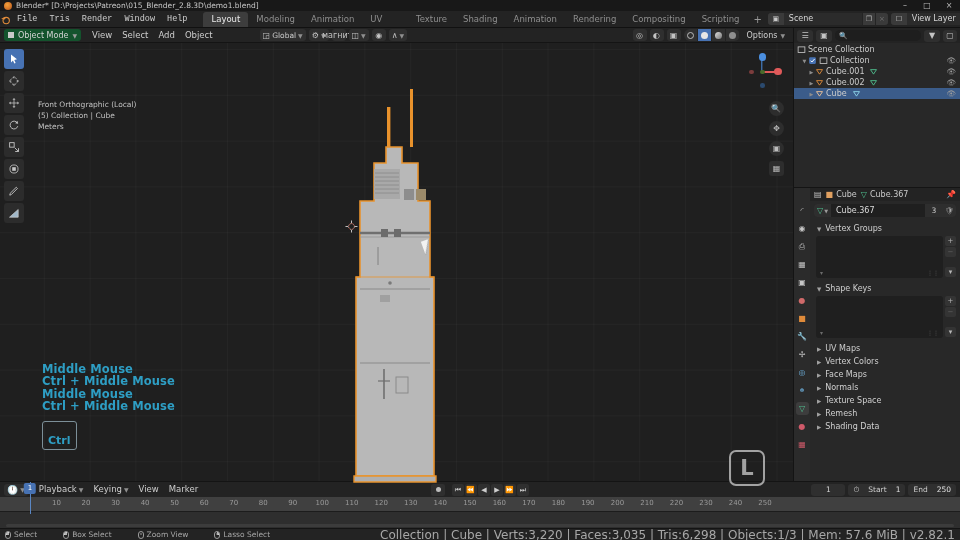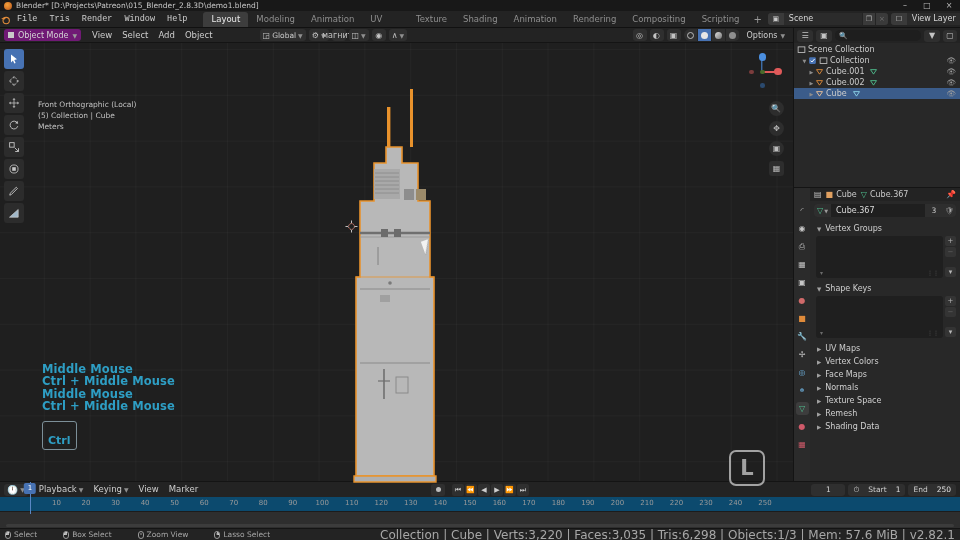--- a/index.html
+++ b/index.html
@@ -50,21 +50,21 @@
   .id-field .idbtn.dim { color: #6e6e6e; }
 
   
   .main { position: absolute; top: 28px; left: 0; right: 0; bottom: 12px; display: flex; }
 
   
   .viewport { position: relative; width: 793px; background: #1d1d1d; display: flex;
     flex-direction: column; }
   .vp-header { height: 15px; background: #232323; display: flex; align-items: center;
     padding-left: 4px; border-bottom: 1px solid #141414; position: relative; }
-  .mode-btn { display: flex; align-items: center; height: 12px; background: #701a75;
+  .mode-btn { display: flex; align-items: center; height: 12px; background: #14532d;
     border-radius: 3px; padding: 0 4px; font-size: 8px; color: #d4d4d4; }
   .mode-btn .sq { width: 6px; height: 6px; background: #c9c9c9; margin-right: 4px; }
   .mode-btn .cv { margin-left: 4px; font-size: 6px; color: #9b9b9b; }
   .vp-menu { display: flex; align-items: center; margin-left: 6px; }
   .vp-menu .mi { padding: 0 5px; line-height: 15px; font-size: 8.5px; color: #cdcdcd; }
   .vp-tools { display: flex; align-items: center; gap: 3px; margin-left: 42px; }
   .pill { height: 12px; background: #2f2f2f; border-radius: 3px; display: flex;
     align-items: center; padding: 0 3px; font-size: 7.5px; color: #cfcfcf; gap: 2px; }
   .pill .gl { font-size: 8px; color: #c2c2c2; }
   .pill .cv { font-size: 6px; color: #8f8f8f; }
@@ -216,21 +216,21 @@
   .rec { width: 14px; height: 12px; background: #2f2f2f; border-radius: 2px;
     display: flex; align-items: center; justify-content: center; margin-right: 6px; }
   .rec i { width: 5px; height: 5px; border-radius: 50%; background: #bdbdbd; display: block; }
   .tl-right { position: absolute; right: 4px; display: flex; align-items: center; gap: 3px; }
   .numfield { height: 12px; background: #2f2f2f; border-radius: 3px; display: flex;
     align-items: center; justify-content: center; font-size: 7.5px; color: #d6d6d6;
     min-width: 34px; padding: 0 5px; }
   .lblfield { height: 12px; background: #2f2f2f; border-radius: 3px; display: flex;
     align-items: center; font-size: 7.5px; color: #cfcfcf; padding: 0 5px; gap: 9px; }
   .lblfield .v { color: #e0e0e0; }
-  .tl-ruler { position: relative; height: 14px; background: #0c4a6e; }
+  .tl-ruler { position: relative; height: 14px; background: #404040; }
   .tick { position: absolute; top: 2px; font-size: 7px; color: #9a9a9a;
     transform: translateX(-50%); }
   .tl-track { position: absolute; left: 0; right: 0; top: 29px; bottom: 0;
     background: #2e2e2e; border-top: 1px solid #1c1c1c; }
   .playhead { position: absolute; top: 0; width: 1px; background: #5a87c4; height: 32px; }
   .phlabel { position: absolute; top: 1px; transform: translateX(-50%);
     background: #4772b3; color: #fff; font-size: 7px; border-radius: 2px;
     padding: 1px 4px; line-height: 9px; }
   .tl-scroll { position: absolute; left: 6px; right: 6px; bottom: 1px; height: 3px;
     background: #3c3c3c; border-radius: 2px; }

